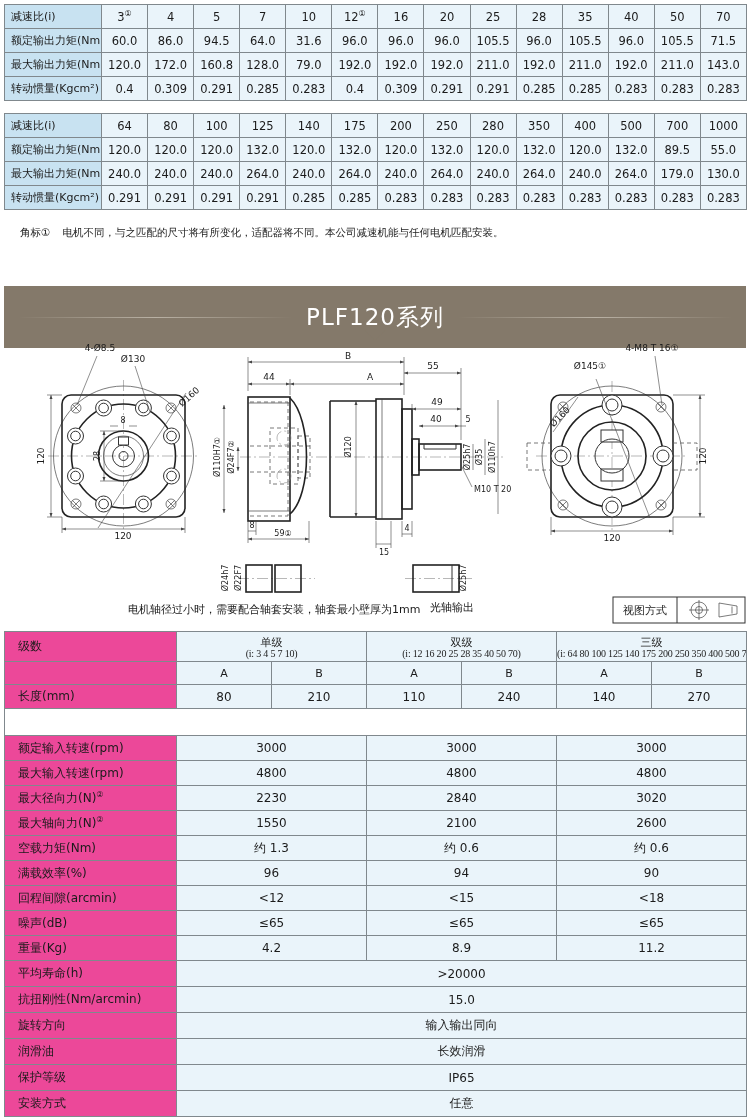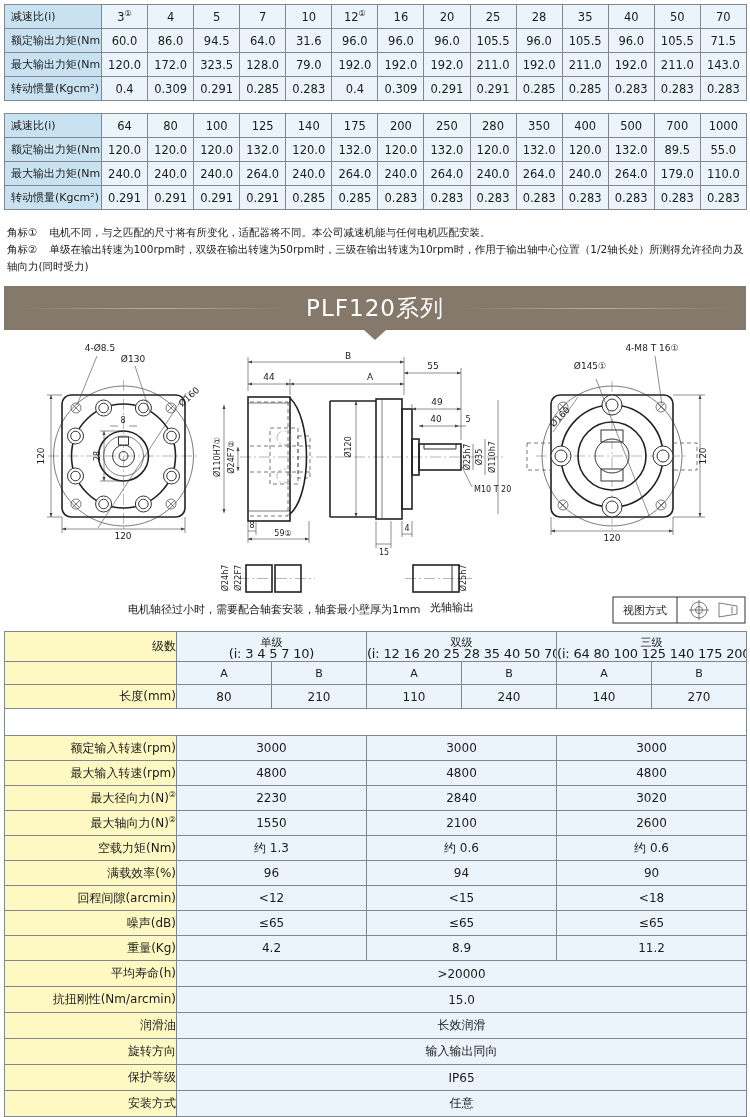--- a/index.html
+++ b/index.html
@@ -9,25 +9,25 @@
   sup{font-size:8px;}
 
   
   .rt{position:absolute;left:4px;width:742px;border-radius:17px;}
   .rt td{border:1px solid #80888d;background:#eaf4fa;text-align:center;font-size:11.5px;
          height:23px;padding:0;white-space:nowrap;overflow:hidden;}
   .rt td.lab{background:#c8e2f1;text-align:left;padding-left:6px;font-size:11px;}
   #rt1{top:4px;} #rt2{top:113px;}
 
   
-  .notes{position:absolute;left:7px;top:224px;font-size:10.5px;line-height:17px;color:#222;}
+  .notes{position:absolute;left:20px;top:224px;font-size:10.5px;line-height:17px;color:#222;}
   .note-tag{margin-right:12px;}
 
   
-  .banner{position:absolute;left:4px;top:286px;width:742px;height:44px;background:#84796a;
+  .banner{position:absolute;left:4px;top:286px;width:742px;height:62px;background:#84796a;
           display:flex;align-items:center;}
   .banner .hline{flex:1;height:1px;background:linear-gradient(90deg,rgba(255,255,255,0),#b9b1a4,rgba(255,255,255,0));margin:0 14px;}
   .banner .title{color:#fff;font-size:23px;letter-spacing:1px;white-space:nowrap;}
   .tri{position:absolute;left:50%;top:330px;transform:translateX(-50%);width:0;height:0;
        border-left:11px solid transparent;border-right:11px solid transparent;border-top:10px solid #84796a;}
 
   
   .draw{position:absolute;left:0;top:335px;}
   .ln{fill:none;stroke:#333;stroke-width:1;}
   .th{fill:none;stroke:#444;stroke-width:.7;}
@@ -36,26 +36,26 @@
   .cl{fill:none;stroke:#888;stroke-width:.6;stroke-dasharray:11 3 2 3;}
   .dsh{fill:none;stroke:#555;stroke-width:.8;stroke-dasharray:4 3;}
   .dim{fill:none;stroke:#444;stroke-width:.6;}
   text{fill:#1b1b1b;font-family:"DejaVu Sans","Liberation Sans",sans-serif;}
   .t8{font-size:8px;text-anchor:middle;} .t9{font-size:9px;text-anchor:middle;}
   .t11{font-size:11px;text-anchor:middle;} .ts{text-anchor:start;}
 
   
   .spec{position:absolute;left:4px;top:631px;width:742px;}
   .spec td{border:1px solid #80888d;background:#eaf4fa;text-align:center;font-size:12px;padding:0;overflow:hidden;}
-  .spec td.lab{background:#fef9c3;text-align:right;padding-left:13px;font-size:12px;white-space:nowrap;}
+  .spec td.lab{background:#ec4899;text-align:left;padding-left:13px;font-size:12px;white-space:nowrap;}
   .spec tr.r1 td{height:29px;} .spec tr.r2 td{height:22px;font-size:11px;}
   .spec tr.r3 td{height:23px;} .spec tr.rsp td{height:26px;background:#fff;}
   .spec tr.r4 td{height:24px;} .spec tr.r5 td{height:25px;}
   .gname{font-size:11px;line-height:13px;}
-  .gratio{font-size:13px;line-height:9px;letter-spacing:-0.2px;white-space:nowrap;}
+  .gratio{font-size:10px;line-height:9px;letter-spacing:-0.2px;white-space:nowrap;font-family:Liberation Serif, serif;}
 </style>
 </head>
 <body>
 
 <div class="page">
 
   <table class="rt" id="rt1">
     <colgroup>
         <col style="width: 97px;">
         <col style="width: 46.0714px;">
@@ -105,21 +105,21 @@
           <td>96.0</td>
           <td>105.5</td>
           <td>96.0</td>
           <td>105.5</td>
           <td>71.5</td>
         </tr>
         <tr>
           <td class="lab">最大输出力矩(Nm)</td>
           <td>120.0</td>
           <td>172.0</td>
-          <td>323.5</td>
+          <td>160.8</td>
           <td>128.0</td>
           <td>79.0</td>
           <td>192.0</td>
           <td>192.0</td>
           <td>192.0</td>
           <td>211.0</td>
           <td>192.0</td>
           <td>211.0</td>
           <td>192.0</td>
           <td>211.0</td>
@@ -206,21 +206,21 @@
           <td>264.0</td>
           <td>240.0</td>
           <td>264.0</td>
           <td>240.0</td>
           <td>264.0</td>
           <td>240.0</td>
           <td>264.0</td>
           <td>240.0</td>
           <td>264.0</td>
           <td>179.0</td>
-          <td>110.0</td>
+          <td>130.0</td>
         </tr>
         <tr>
           <td class="lab">转动惯量(Kgcm²)</td>
           <td>0.291</td>
           <td>0.291</td>
           <td>0.291</td>
           <td>0.291</td>
           <td>0.285</td>
           <td>0.285</td>
           <td>0.283</td>
@@ -231,23 +231,20 @@
           <td>0.283</td>
           <td>0.283</td>
           <td>0.283</td>
         </tr>
       </tbody>
   </table>
 
   <div class="notes">
     <div class="note-line">
       <span class="note-tag">角标①</span><span>电机不同，与之匹配的尺寸将有所变化，适配器将不同。本公司减速机能与任何电机匹配安装。</span>
-    </div>
-    <div class="note-line">
-      <span class="note-tag">角标②</span><span>单级在输出转速为100rpm时，双级在输出转速为50rpm时，三级在输出转速为10rpm时，作用于输出轴中心位置（1/2轴长处）所测得允许径向力及轴向力(同时受力)</span>
     </div>
   </div>
 
   <div class="banner">
     <div class="hline"></div>
     <span class="title">PLF120系列</span>
     <div class="hline"></div>
   </div>
   <div class="tri"></div>
 
@@ -592,26 +589,26 @@
         </tr>
         <tr class="r5">
           <td class="lab">平均寿命(h)</td>
           <td colspan="6">&gt;20000</td>
         </tr>
         <tr class="r5">
           <td class="lab">抗扭刚性(Nm/arcmin)</td>
           <td colspan="6">15.0</td>
         </tr>
         <tr class="r5">
+          <td class="lab">旋转方向</td>
+          <td colspan="6">输入输出同向</td>
+        </tr>
+        <tr class="r5">
           <td class="lab">润滑油</td>
           <td colspan="6">长效润滑</td>
-        </tr>
-        <tr class="r5">
-          <td class="lab">旋转方向</td>
-          <td colspan="6">输入输出同向</td>
         </tr>
         <tr class="r5">
           <td class="lab">保护等级</td>
           <td colspan="6">IP65</td>
         </tr>
         <tr class="r5">
           <td class="lab">安装方式</td>
           <td colspan="6">任意</td>
         </tr>
       </tbody>

